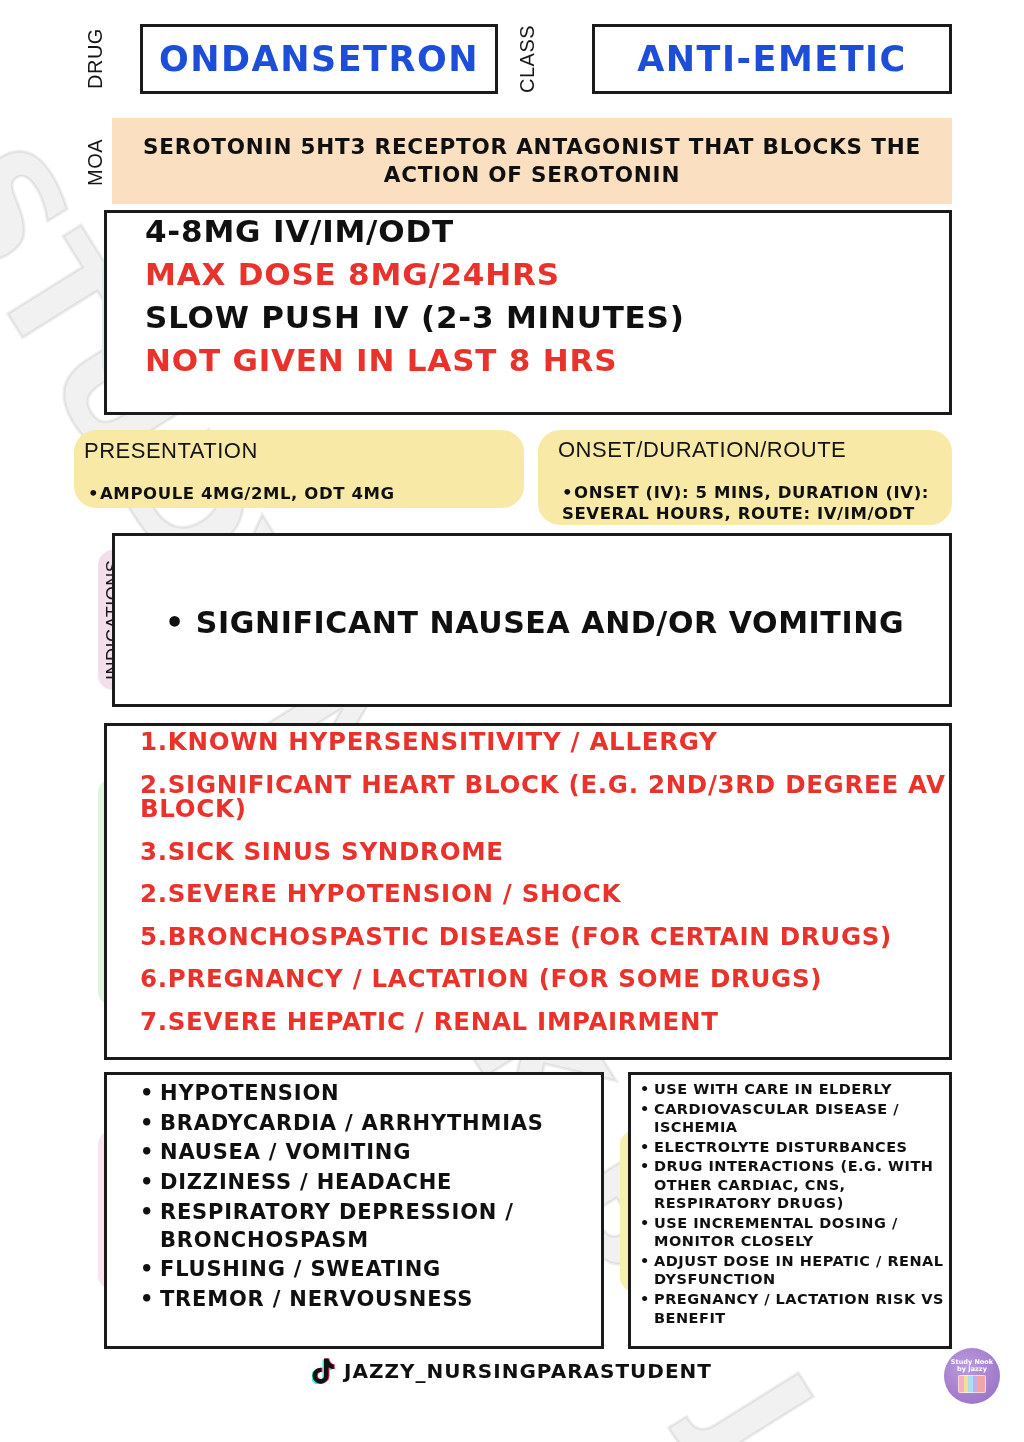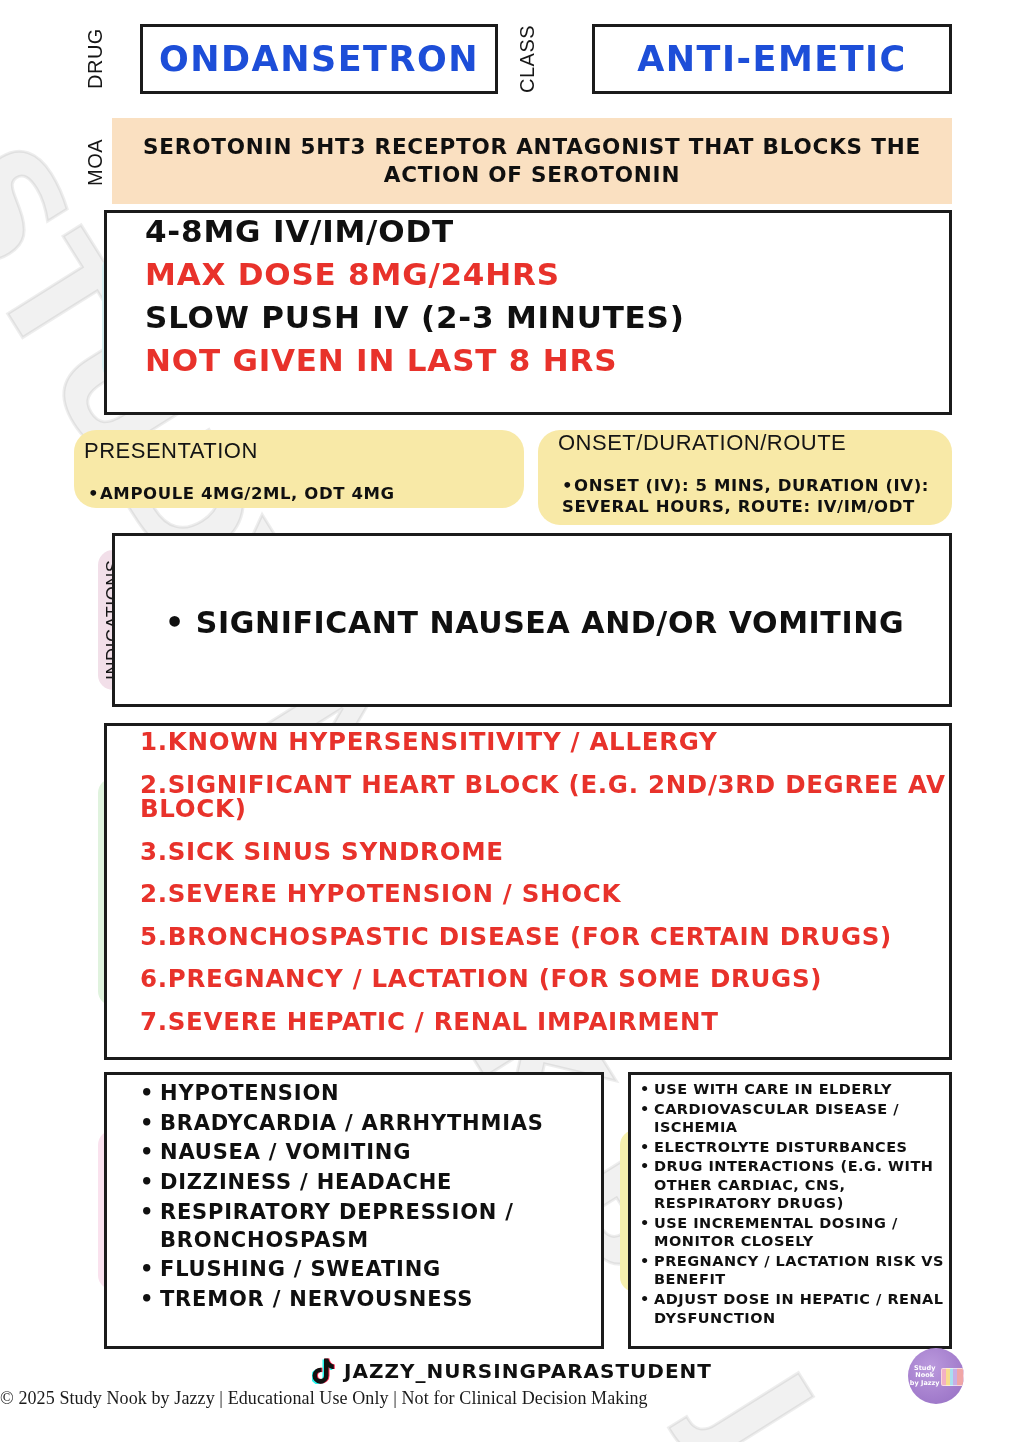--- a/index.html
+++ b/index.html
@@ -106,21 +106,21 @@
   }
   .dose-line{font-size:31px;line-height:1.0;margin-bottom:12px;letter-spacing:0.8px;}
 
   
   #pres-box{
     position:absolute;left:74px;top:430px;width:450px;height:78px;
     background:#f8e9a7;border-radius:22px;box-sizing:border-box;padding:8px 10px;
   }
   #onset-box{
     position:absolute;left:538px;top:430px;width:414px;height:95px;
-    background:#f8e9a7;border-radius:22px;box-sizing:border-box;padding:0 20px;
+    background:#f8e9a7;border-radius:22px;box-sizing:border-box;padding:7px 20px;
   }
   .pbox-title{font-family:"Liberation Sans", sans-serif;font-size:22px;letter-spacing:0.5px;color:#151515;margin-bottom:4px;}
   .pbox-li{font-size:16.5px;line-height:1.25;letter-spacing:0.6px;padding-left:4px;margin-top:20px;}
   .pbox-li .dot{display:inline-block;width:12px;}
 
   
   #ind-box{left:112px;top:533px;width:840px;height:174px;}
   #ind-label{left:98px;top:550px;height:140px;width:30px;font-size:18px;background:#f2dfe9;}
   #ind-text{
     position:absolute;left:165px;top:605px;width:760px;
@@ -151,24 +151,24 @@
   #footer{position:absolute;left:0;top:1358px;width:1024px;text-align:left;}
   #handle-row{display:flex;align-items:center;justify-content:center;gap:8px;}
   #handle-text{font-size:20px;letter-spacing:1px;}
   #copyright{
     font-family:"Liberation Serif", serif;
     font-size:18px;margin-top:4px;color:#1a1a1a;letter-spacing:0.1px;
   }
 
   
   #badge{
-    position:absolute;left:908px;top:1348px;width:56px;height:56px;
+    position:absolute;left:944px;top:1348px;width:56px;height:56px;
     border-radius:50%;
     background:radial-gradient(circle at 40% 35%, #bb9add 0%, #a47ecd 60%, #9470c2 100%);
-    display:flex;align-items:center;justify-content:center;
+    display:flex;flex-direction:column;align-items:center;justify-content:center;
     overflow:hidden;
   }
   #badge-text{
     font-size:6.5px;color:#ffffff;text-align:center;line-height:1.1;
     font-family:"DejaVu Sans", sans-serif;font-weight:bold;
   }
   #badge-art{
     width:26px;height:16px;margin-top:2px;
     background:linear-gradient(90deg,#f3b0c4 0 18%,#f7dd8e 18% 36%,#a9dff0 36% 54%,#c9aee4 54% 72%,#f0a6a6 72% 100%);
     border-radius:2px;
@@ -256,36 +256,35 @@
     </div>
 
   <div class="vlabel pill" id="pre-label">PRECAUTIONS</div>
   <div class="boxed" id="pre-box"></div>
   <div id="pre-list">
       <div class="pre-li hand blk"><span class="dot">•</span>USE WITH CARE IN ELDERLY</div>
       <div class="pre-li hand blk"><span class="dot">•</span>CARDIOVASCULAR DISEASE / ISCHEMIA</div>
       <div class="pre-li hand blk"><span class="dot">•</span>ELECTROLYTE DISTURBANCES</div>
       <div class="pre-li hand blk"><span class="dot">•</span>DRUG INTERACTIONS (E.G. WITH OTHER CARDIAC, CNS, RESPIRATORY DRUGS)</div>
       <div class="pre-li hand blk"><span class="dot">•</span>USE INCREMENTAL DOSING / MONITOR CLOSELY</div>
+      <div class="pre-li hand blk"><span class="dot">•</span>ADJUST DOSE IN HEPATIC / RENAL DYSFUNCTION</div>
       <div class="pre-li hand blk"><span class="dot">•</span>PREGNANCY / LACTATION RISK VS BENEFIT</div>
-      <div class="pre-li hand blk"><span class="dot">•</span>ADJUST DOSE IN HEPATIC / RENAL DYSFUNCTION</div>
     </div>
 
   <div id="footer">
     <div id="handle-row">
       <span>
         <svg class="tt" viewBox="0 0 48 52" xmlns="http://www.w3.org/2000/svg">
           <path d="M33 1h-9v34a7 7 0 1 1-7-7c.7 0 1.4.1 2 .3V19.6A16 16 0 1 0 33 35V18.5c3 2.3 6.7 3.6 10.6 3.7v-9.3C38.2 12.6 33.6 7.6 33 1z" fill="#25F4EE" transform="translate(-3,2)"></path>
           <path d="M33 1h-9v34a7 7 0 1 1-7-7c.7 0 1.4.1 2 .3V19.6A16 16 0 1 0 33 35V18.5c3 2.3 6.7 3.6 10.6 3.7v-9.3C38.2 12.6 33.6 7.6 33 1z" fill="#FE2C55" transform="translate(2,0)"></path>
           <path d="M33 1h-9v34a7 7 0 1 1-7-7c.7 0 1.4.1 2 .3V19.6A16 16 0 1 0 33 35V18.5c3 2.3 6.7 3.6 10.6 3.7v-9.3C38.2 12.6 33.6 7.6 33 1z" fill="#111111"></path>
         </svg>
       </span>
       <span id="handle-text" class="hand blk">JAZZY_NURSINGPARASTUDENT</span>
     </div>
-    <div id="copyright">© 2025 Study Nook by Jazzy | Educational Use Only | Not for Clinical Decision Making</div>
   </div>
 
   <div id="badge">
     <div id="badge-text">
       <span>Study Nook</span><br>
       <span>by Jazzy</span>
     </div>
     <div id="badge-art"></div>
   </div>
 

